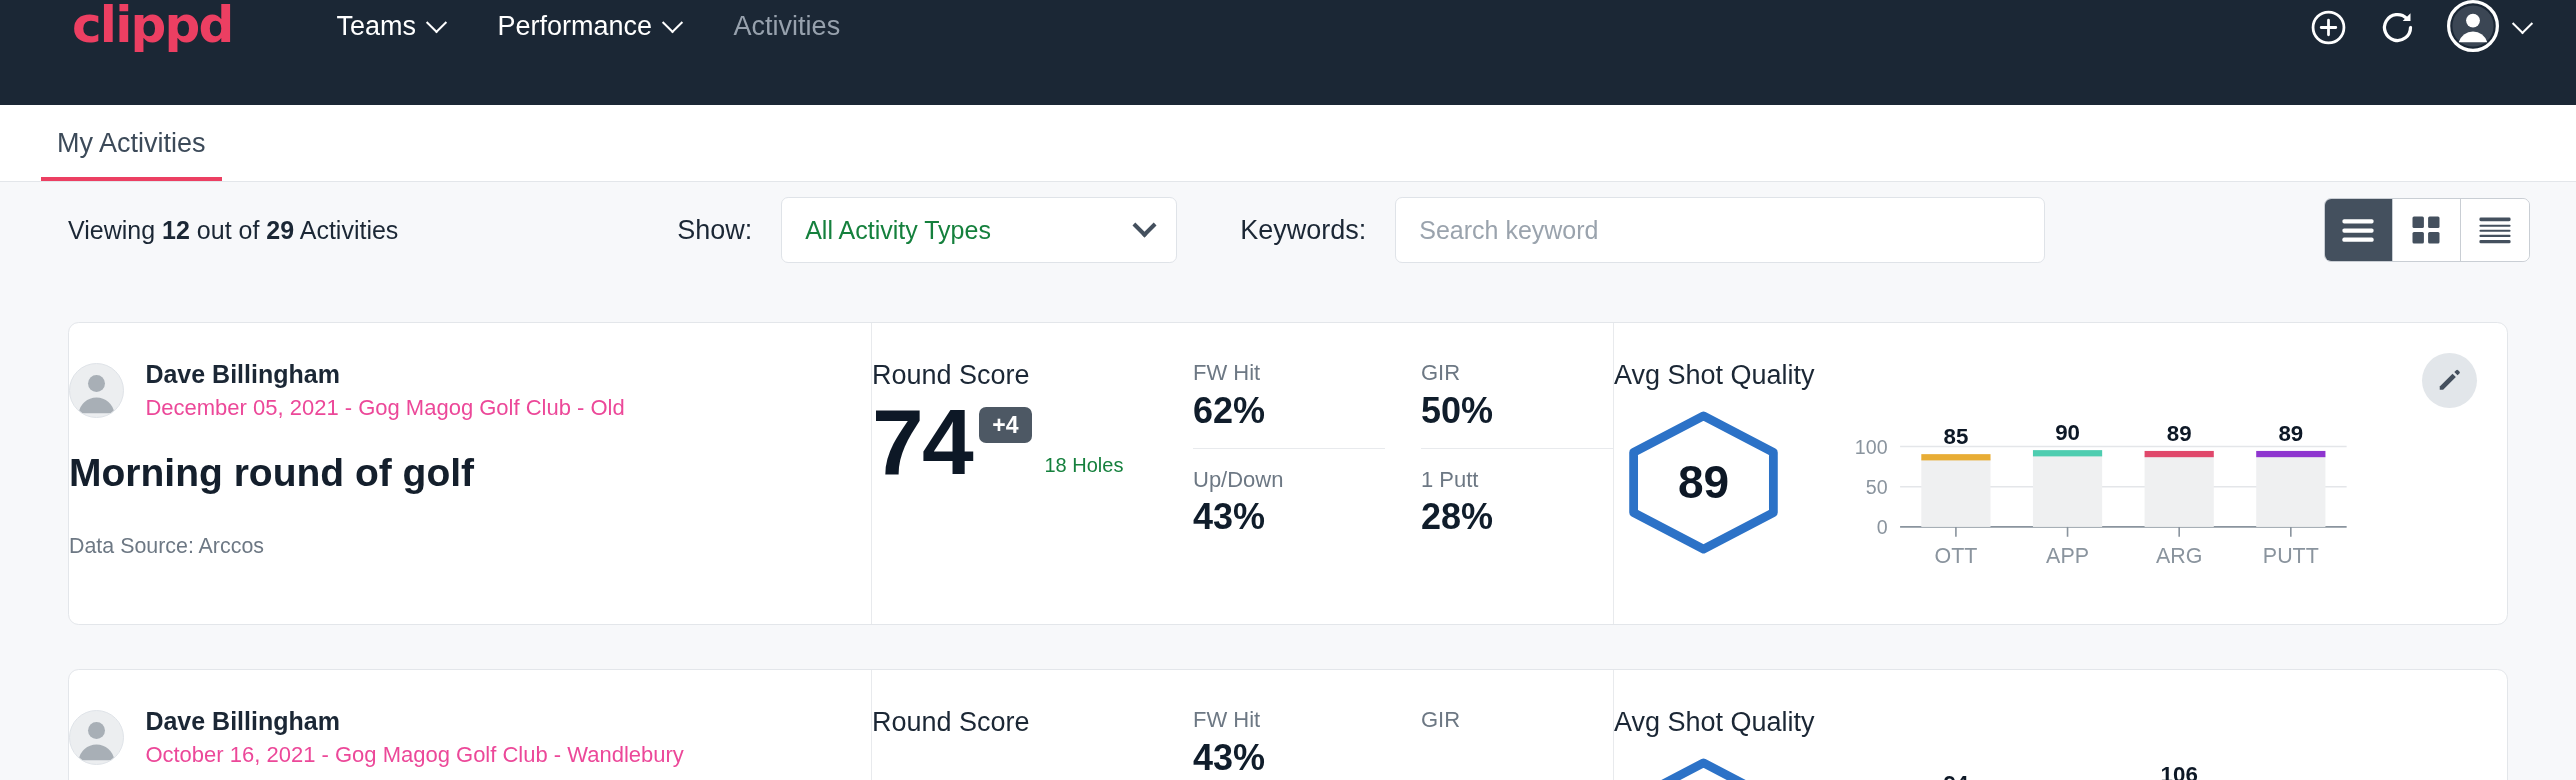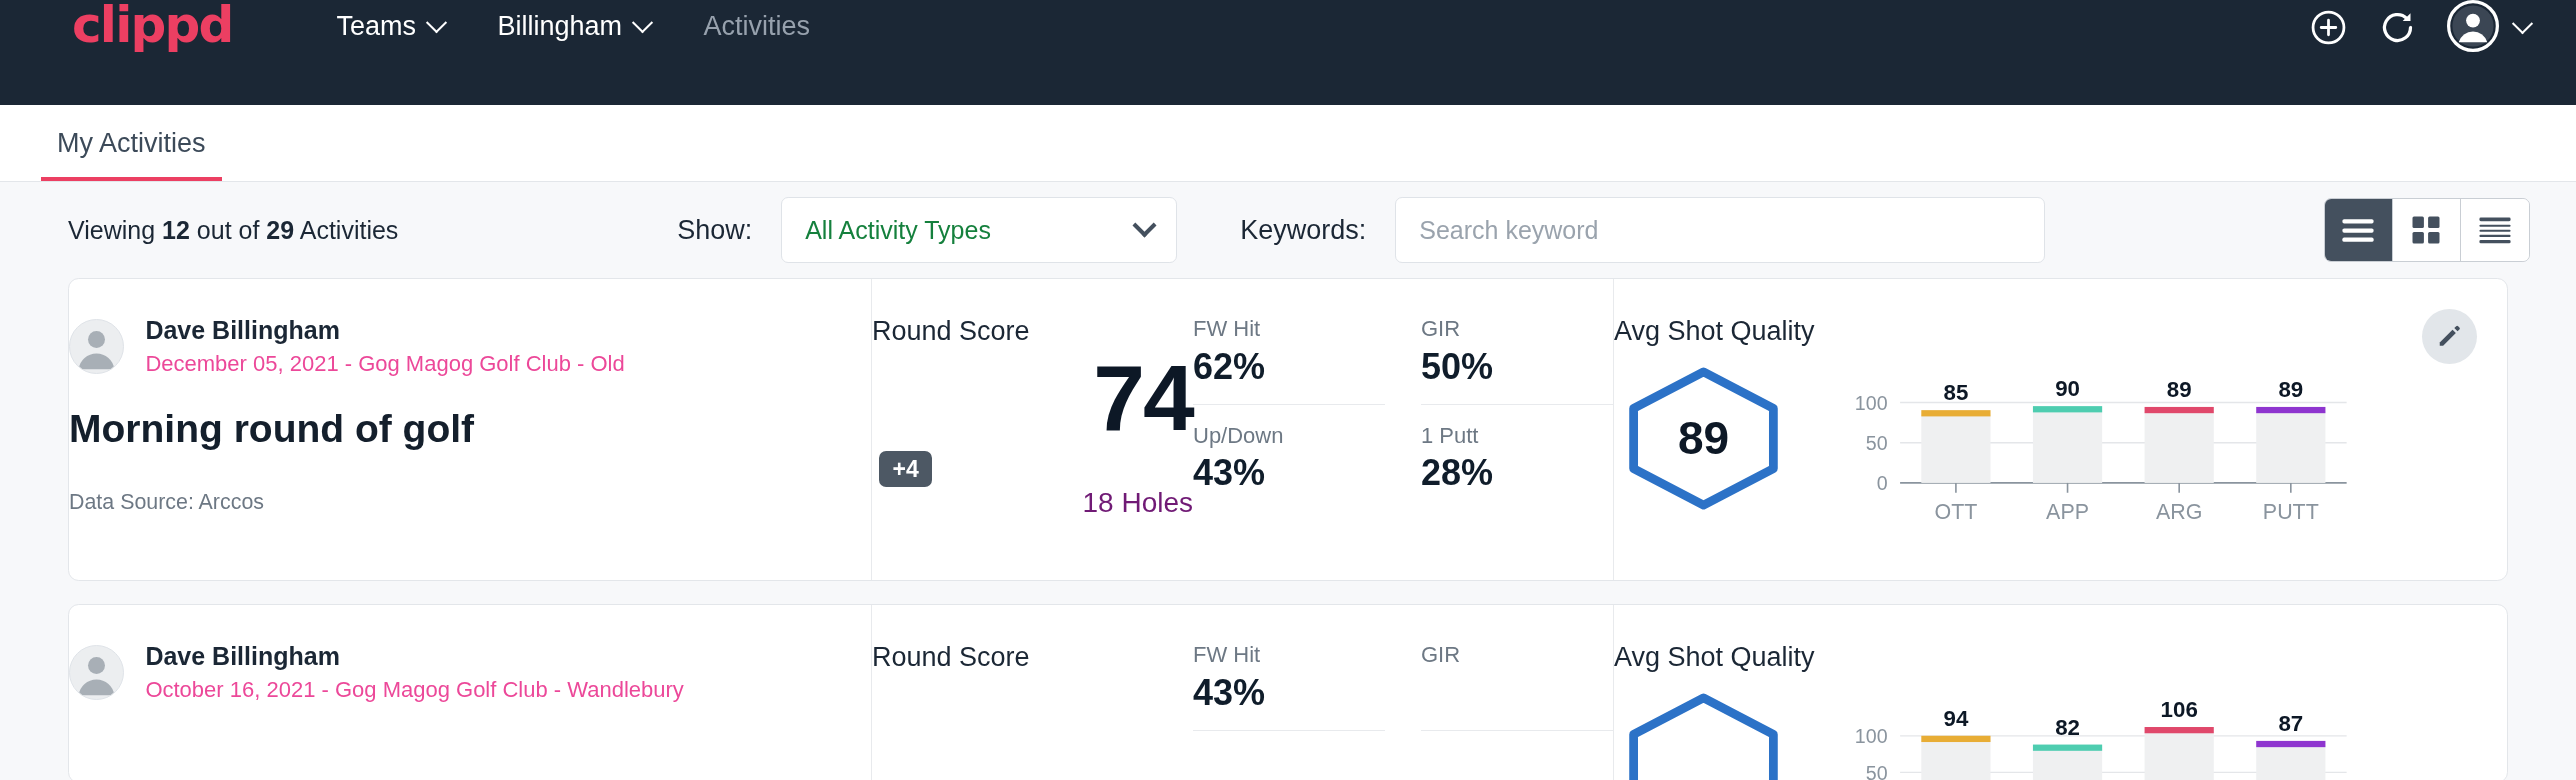--- a/index.html
+++ b/index.html
@@ -139,49 +139,50 @@
   
   .cards { padding: 0 68px; }
   .card {
     background: #fff;
     border: 0.9px solid #e3e6ea;
     border-radius: 10.7px;
     display: flex;
     position: relative;
     margin-bottom: 23px;
     height: 303px;
+    margin-top: 44px;
   }
   .card .col { padding: 37px 0; }
   .col-info { width: 803px; padding-left: 37px; padding-right: 27px; border-right: 0.9px solid #e8eaed; }
   .who { display: flex; align-items: center; gap: 21.4px; }
   .who-avatar {
     width: 55px; height: 55px; border-radius: 50%;
     background: #eceef0; border: 0.9px solid #dfe3e8;
     display: flex; align-items: flex-end; justify-content: center;
     overflow: hidden;
     flex: none;
   }
   .who-name { font-size: 25px; font-weight: 700; color: #1b2735; }
   .who-sub { font-size: 22px; color: #ec4899; margin-top: 6.2px; }
   .card-title { font-size: 39px; font-weight: 700; color: #141f2c; margin-top: 30px; }
   .card-src { font-size: 21.4px; color: #6d7884; margin-top: 39px; }
 
   .col-score { width: 321px; padding-left: 41px; }
   .sec-label { font-size: 27px; color: #1b2735; }
-  .score-row { display: flex; align-items: flex-end; margin-top: 7.1px; flex-direction: column; }
+  .score-row { display: flex; align-items: flex-end; margin-top: 7.1px; }
   .score-num { font-size: 93px; font-weight: 700; color: #0d1826; line-height: 0.95; letter-spacing: -1.8px; }
   .score-badge {
     background: #4d5864; color: #fff;
     font-size: 23px; font-weight: 700;
     border-radius: 7.1px;
     padding: 4.5px 13.4px;
     align-self: flex-start;
     margin-left: 7.1px; margin-top: 9px;
   }
-  .score-holes { font-size: 28px; color: #701a75; margin-left: 12.5px; margin-bottom: 9px; }
+  .score-holes { font-size: 20px; color: #15803d; margin-left: 12.5px; margin-bottom: 9px; }
 
   .col-stats { width: 420px; padding-top: 41px; display: grid; grid-template-columns: 1fr 1fr; column-gap: 36px; align-content: start; }
   .stat-label { font-size: 22px; color: #6d7884; }
   .stat-val { font-size: 36px; font-weight: 700; color: #101d2b; margin-top: 3.6px; }
   .stat-cell { padding-bottom: 16px; }
   .stat-cell.top { border-bottom: 0.9px solid #e8eaed; margin-bottom: 18px; }
 
   .col-quality { flex: 1; border-left: 0.9px solid #e8eaed; padding-left: 41px; display: flex; flex-direction: column; }
   .quality-body { display: flex; align-items: flex-start; margin-top: 9px; }
   .hexwrap { position: relative; width: 179px; height: 143px; margin-top: 10.7px; }
@@ -206,21 +207,21 @@
 
 <div class="navbar">
   <div class="logo">clippd</div>
 
   <div class="nav-links">
     <div class="nav-link">
       <span>Teams</span>
       <span class="chev"></span>
     </div>
     <div class="nav-link">
-      <span>Billingham</span>
+      <span>Performance</span>
       <span class="chev"></span>
     </div>
     <div class="nav-link muted">
       <span>Activities</span>
     </div>
   </div>
 
   <div class="nav-right">
     <div class="icon-btn">
       <svg width="39" height="39" viewBox="0 0 24 24" fill="none" stroke="#ffffff" stroke-width="1.7">

